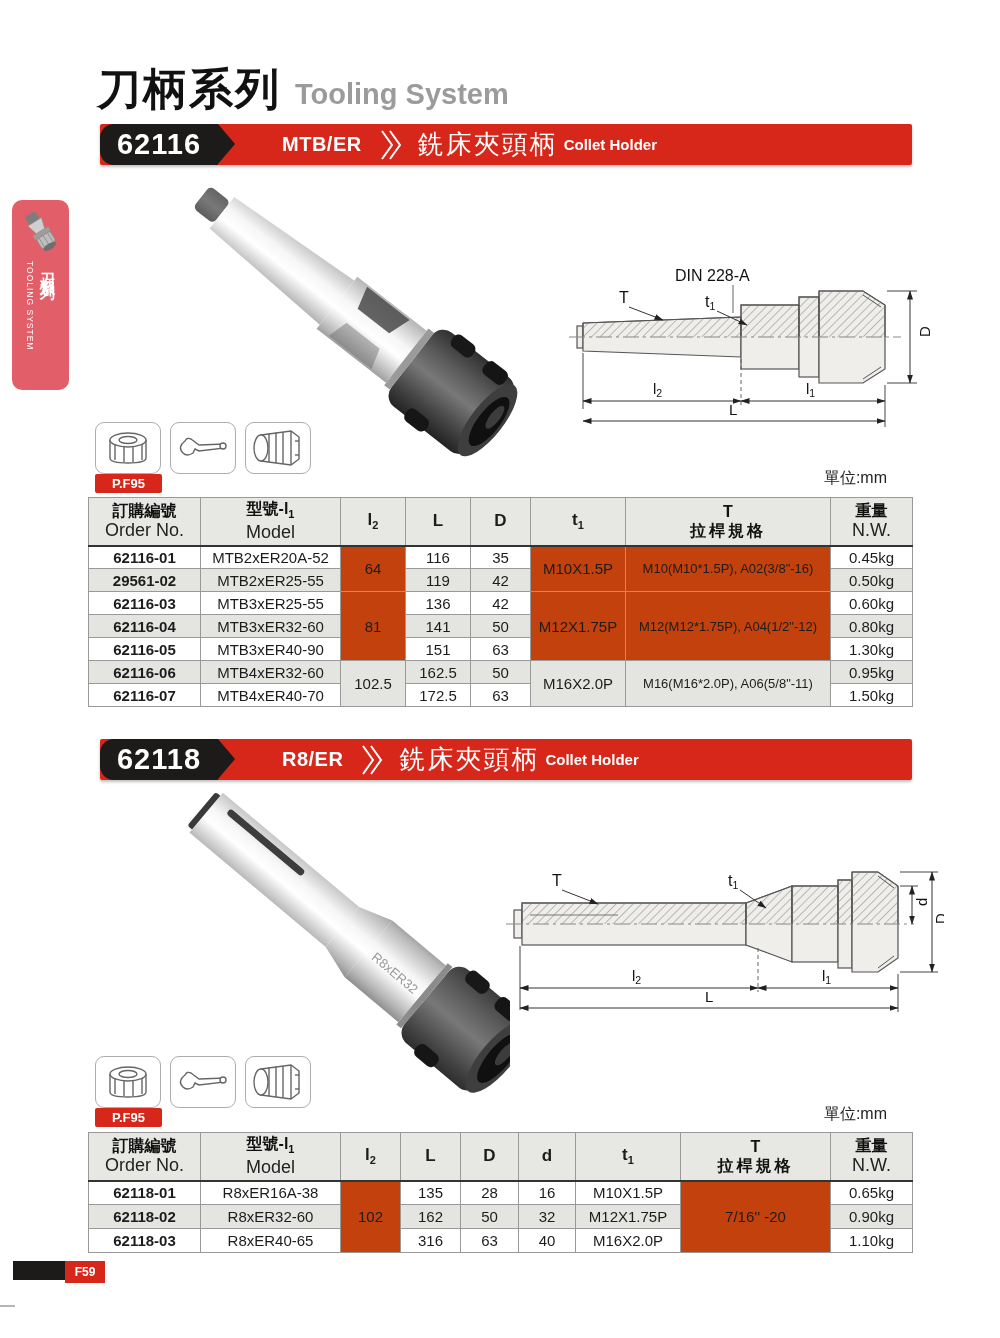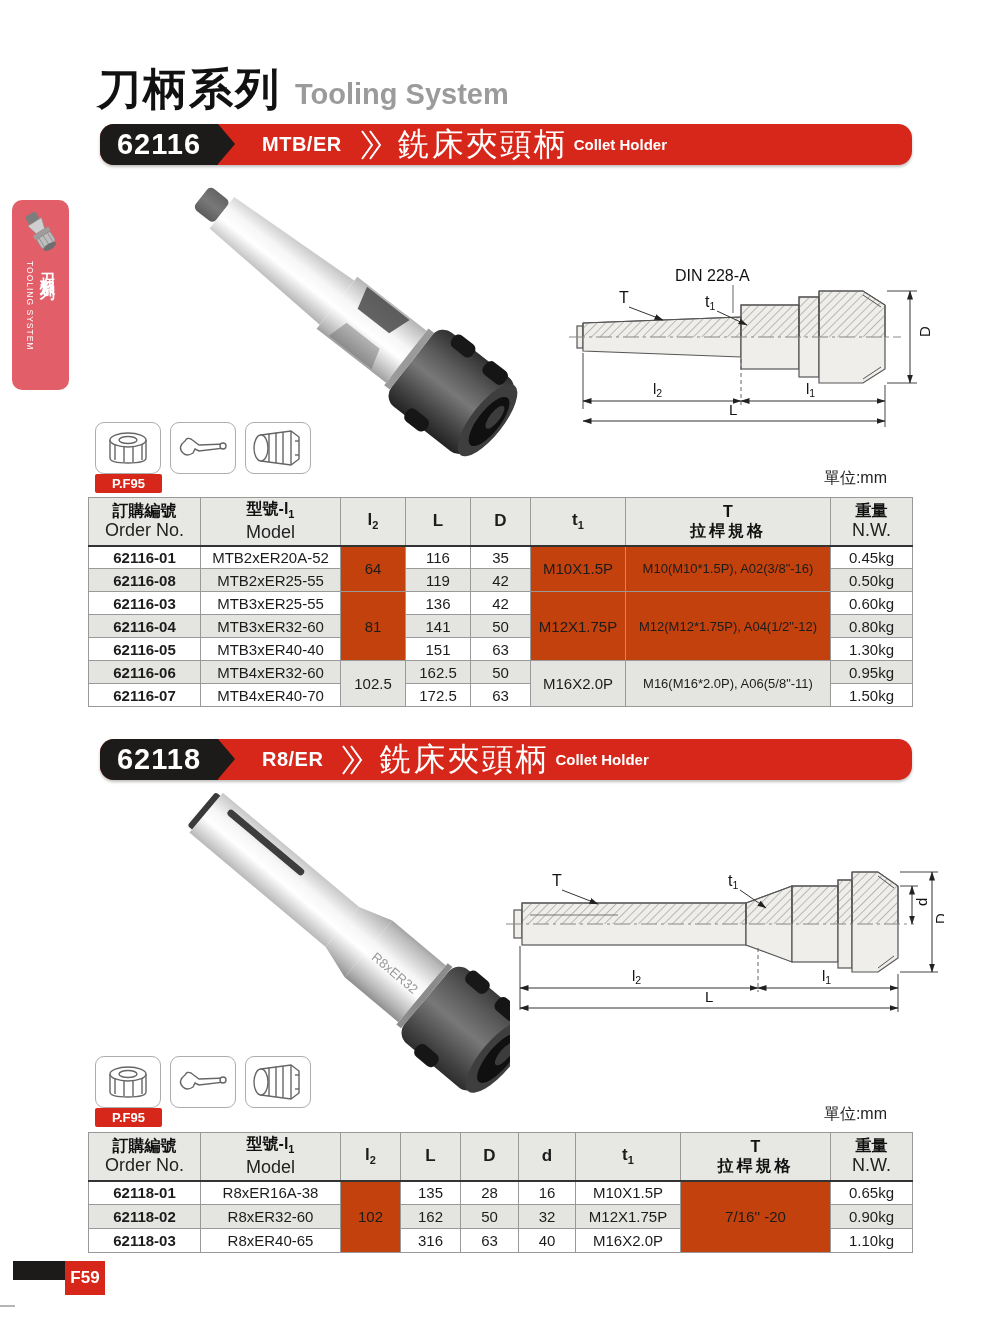--- a/index.html
+++ b/index.html
@@ -6,30 +6,30 @@
   body { background:#fff; font-family:"Liberation Sans","DejaVu Sans",sans-serif; }
   .page { position:relative; width:1000px; height:1338px; background:#fff; overflow:hidden; }
 
   
   .main-title { position:absolute; left:97px; top:60px; display:flex; align-items:baseline; gap:14px; }
   .main-title .zh { font-size:44px; font-weight:bold; color:#111; letter-spacing:2px; }
   .main-title .en { font-size:29px; font-weight:bold; color:#9b9b9b; }
 
   
   .banner { position:absolute; left:100px; width:812px; height:41px; background:#d6271a;
-            border-radius:14px; display:flex; align-items:center; box-shadow:0 2px 3px rgba(0,0,0,.25); }
+            border-radius:2px; display:flex; align-items:center; box-shadow:0 2px 3px rgba(0,0,0,.25); }
   .code-badge { position:relative; width:118px; height:41px; background:#1d1b1a; border-radius:14px 0 0 14px;
                 display:flex; align-items:center; justify-content:center; color:#fff;
                 font-size:29px; font-weight:bold; letter-spacing:1px; }
   .code-arrow { position:absolute; right:-17px; top:0; width:0; height:0;
                 border-top:20.5px solid transparent; border-bottom:20.5px solid transparent;
                 border-left:17px solid #1d1b1a; }
-  .series-label { margin-left:44px; color:#fff; font-size:20px; font-weight:bold; letter-spacing:.5px; }
+  .series-label { margin-left:64px; color:#fff; font-size:20px; font-weight:bold; letter-spacing:.5px; }
   .banner-chevron { margin-left:18px; display:block; }
-  .banner-zh { margin-left:14px; color:#fff; font-size:32px; letter-spacing:2px; }
+  .banner-zh { margin-left:14px; color:#fff; font-size:26px; letter-spacing:2px; }
   .banner-en { margin-left:6px; color:#fff; font-size:15px; font-weight:bold; }
 
   
   .side-tab { position:absolute; left:12px; top:200px; width:57px; height:190px;
               background:#e25f6a; border-radius:10px; display:flex; flex-direction:column; align-items:center; }
   .side-tab .tab-img { margin-top:9px; }
   .tab-text { display:flex; flex-direction:row; align-items:flex-start; justify-content:center; margin-top:6px; gap:3px; }
   .tab-en { writing-mode:vertical-rl; font-size:8.5px; color:#fff; letter-spacing:1px; }
   .tab-zh { writing-mode:vertical-rl; font-size:15px; color:#fff; letter-spacing:4px; font-weight:bold; }
 
@@ -57,21 +57,21 @@
   sub { font-size:11px; }
   .spec-table tbody td { height:23px; background:#fff; }
   .spec-table tbody tr.gray td { background:#e4e4e0; }
   .spec-table tbody td.span-cell { background:#c2410c; }
   td.ord { font-weight:bold; }
   td.tcol { font-size:13px; }
 
   
   .footer { position:absolute; left:13px; top:1261px; display:flex; }
   .footer-black { width:52px; height:19px; background:#1d1b1a; }
-  .footer-badge { width:40px; height:34px; background:#d6271a; color:#fff; font-size:17px; font-weight:bold;
+  .footer-badge { width:40px; height:22px; background:#d6271a; color:#fff; font-size:12px; font-weight:bold;
                   display:flex; align-items:center; justify-content:center; }
   .corner-line { position:absolute; left:0; top:1305px; width:15px; height:2px; background:#b5b5b5; }
 
   .dimtext { font-size:15px; fill:#111; }
   .biglabel { font-size:16px; fill:#111; }
 </style>
 </head>
 <body>
 
 <div class="page">
@@ -285,21 +285,21 @@
         <td class="ord">62116-01</td>
         <td>MTB2xER20A-52</td>
         <td rowspan="2" class="span-cell">64</td>
         <td>116</td>
         <td>35</td>
         <td rowspan="2" class="span-cell">M10X1.5P</td>
         <td rowspan="2" class="span-cell tcol">M10(M10*1.5P),  A02(3/8"-16)</td>
         <td>0.45kg</td>
       </tr>
       <tr class="gray">
-        <td class="ord">62116-08</td>
+        <td class="ord">29561-02</td>
         <td>MTB2xER25-55</td>
         <td>119</td>
         <td>42</td>
         <td>0.50kg</td>
       </tr>
       <tr>
         <td class="ord">62116-03</td>
         <td>MTB3xER25-55</td>
         <td rowspan="3" class="span-cell">81</td>
         <td>136</td>
@@ -310,21 +310,21 @@
       </tr>
       <tr class="gray">
         <td class="ord">62116-04</td>
         <td>MTB3xER32-60</td>
         <td>141</td>
         <td>50</td>
         <td>0.80kg</td>
       </tr>
       <tr>
         <td class="ord">62116-05</td>
-        <td>MTB3xER40-40</td>
+        <td>MTB3xER40-90</td>
         <td>151</td>
         <td>63</td>
         <td>1.30kg</td>
       </tr>
       <tr class="gray">
         <td class="ord">62116-06</td>
         <td>MTB4xER32-60</td>
         <td rowspan="2" class="span-cell">102.5</td>
         <td>162.5</td>
         <td>50</td>

